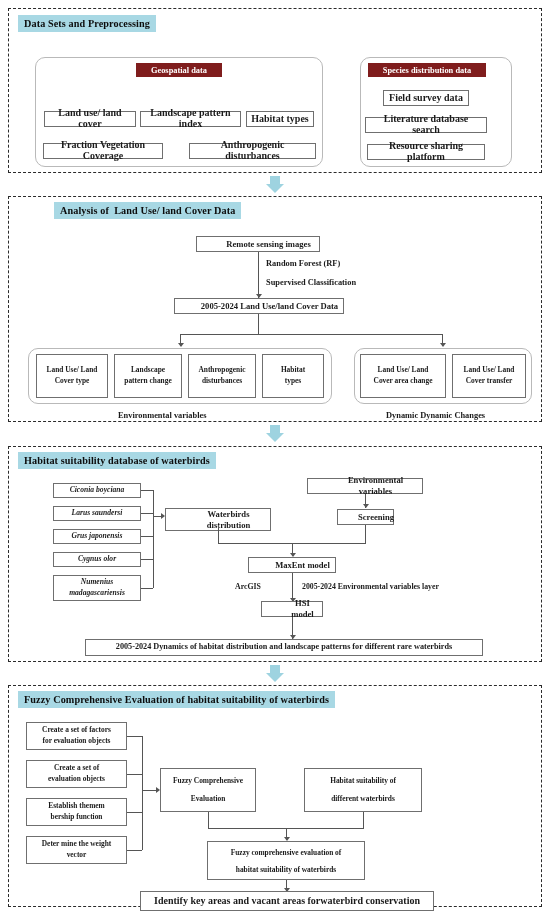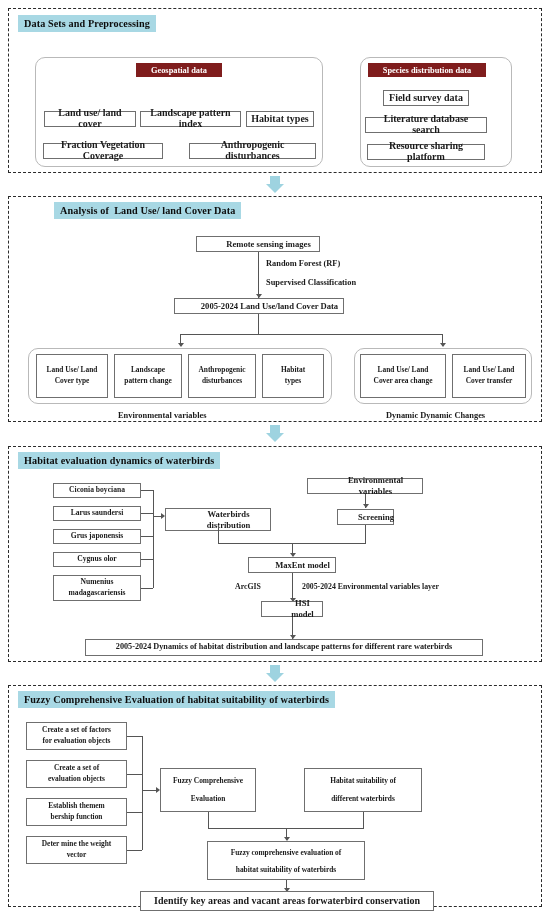--- a/index.html
+++ b/index.html
@@ -67,21 +67,21 @@
     font-weight: bold;
     font-size: 10px;
     line-height: 10.6px;
     display: flex;
     align-items: center;
     justify-content: center;
     text-align: center;
     padding: 1px 3px;
     white-space: pre-line;
   }
-  .box.italic { font-weight: bold; font-size: 7.6px; }
+  .box.italic { font-style: italic; font-weight: bold; font-size: 7.6px; }
   .box.tiny { font-size: 7.4px; }
   .box.lg { font-size: 8.6px; padding-left: 24px; }
 
   
   .cap {
     position: absolute;
     font-weight: bold;
     font-size: 8.4px;
     line-height: 11px;
     white-space: pre;
@@ -189,21 +189,21 @@
 <div class="cap" style="left:118px; top:410px;">Environmental variables</div>
 <div class="cap" style="left:386px; top:410px;">Dynamic Dynamic Changes</div>
 
 <div class="tealarrow" style="left:266px; top:425px; width:18px; height:17px;">
   <div class="stem"></div>
     <div class="head"></div>
 </div>
 
 <div class="section" style="left:8px; top:446px; width:534px; height:216px;"></div>
 
-<div class="sec-title" style="left:18px; top:452px;">Habitat evaluation dynamics of waterbirds</div>
+<div class="sec-title" style="left:18px; top:452px;">Habitat suitability database of waterbirds</div>
 
 <div class="box italic" style="left:53px; top:483px; width:88px; height:15px;">Ciconia boyciana</div>
 <div class="box italic" style="left:53px; top:506px; width:88px; height:15px;">Larus saundersi</div>
 <div class="box italic" style="left:53px; top:529px; width:88px; height:15px;">Grus japonensis</div>
 <div class="box italic" style="left:53px; top:552px; width:88px; height:15px;">Cygnus olor</div>
 <div class="box italic" style="left:53px; top:575px; width:88px; height:26px;">Numenius
 madagascariensis</div>
 
 <div class="hline" style="left:141px; top:490px; width:12px;"></div>
 <div class="hline" style="left:141px; top:513px; width:12px;"></div>

